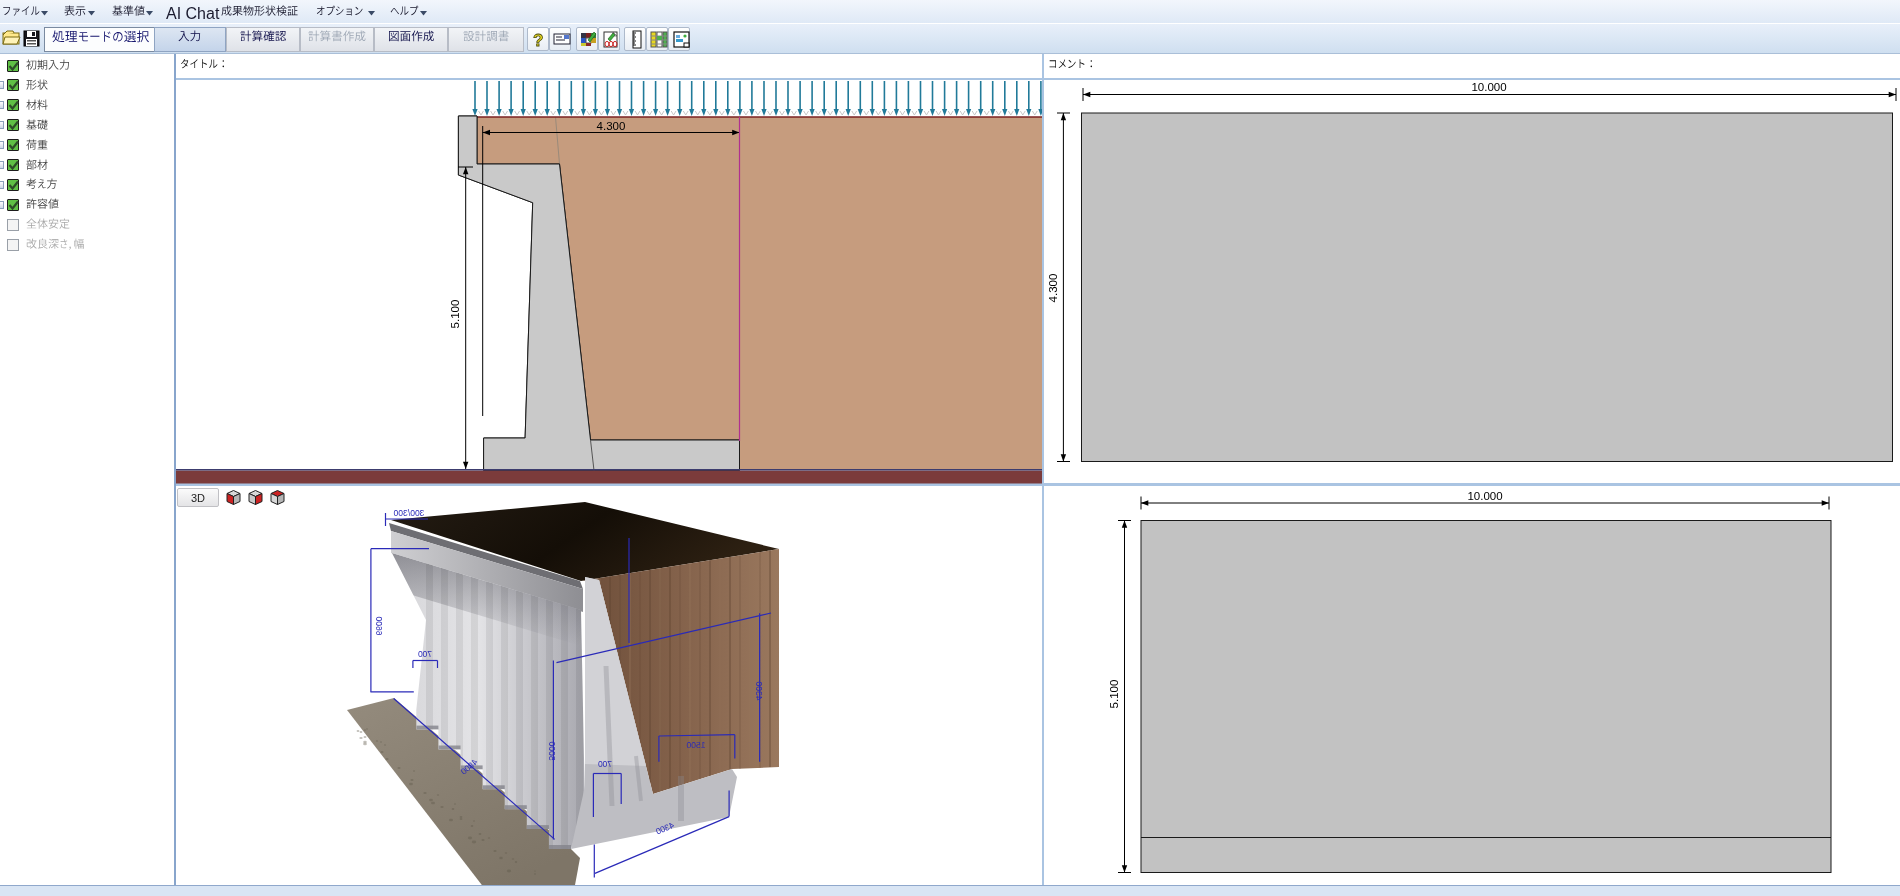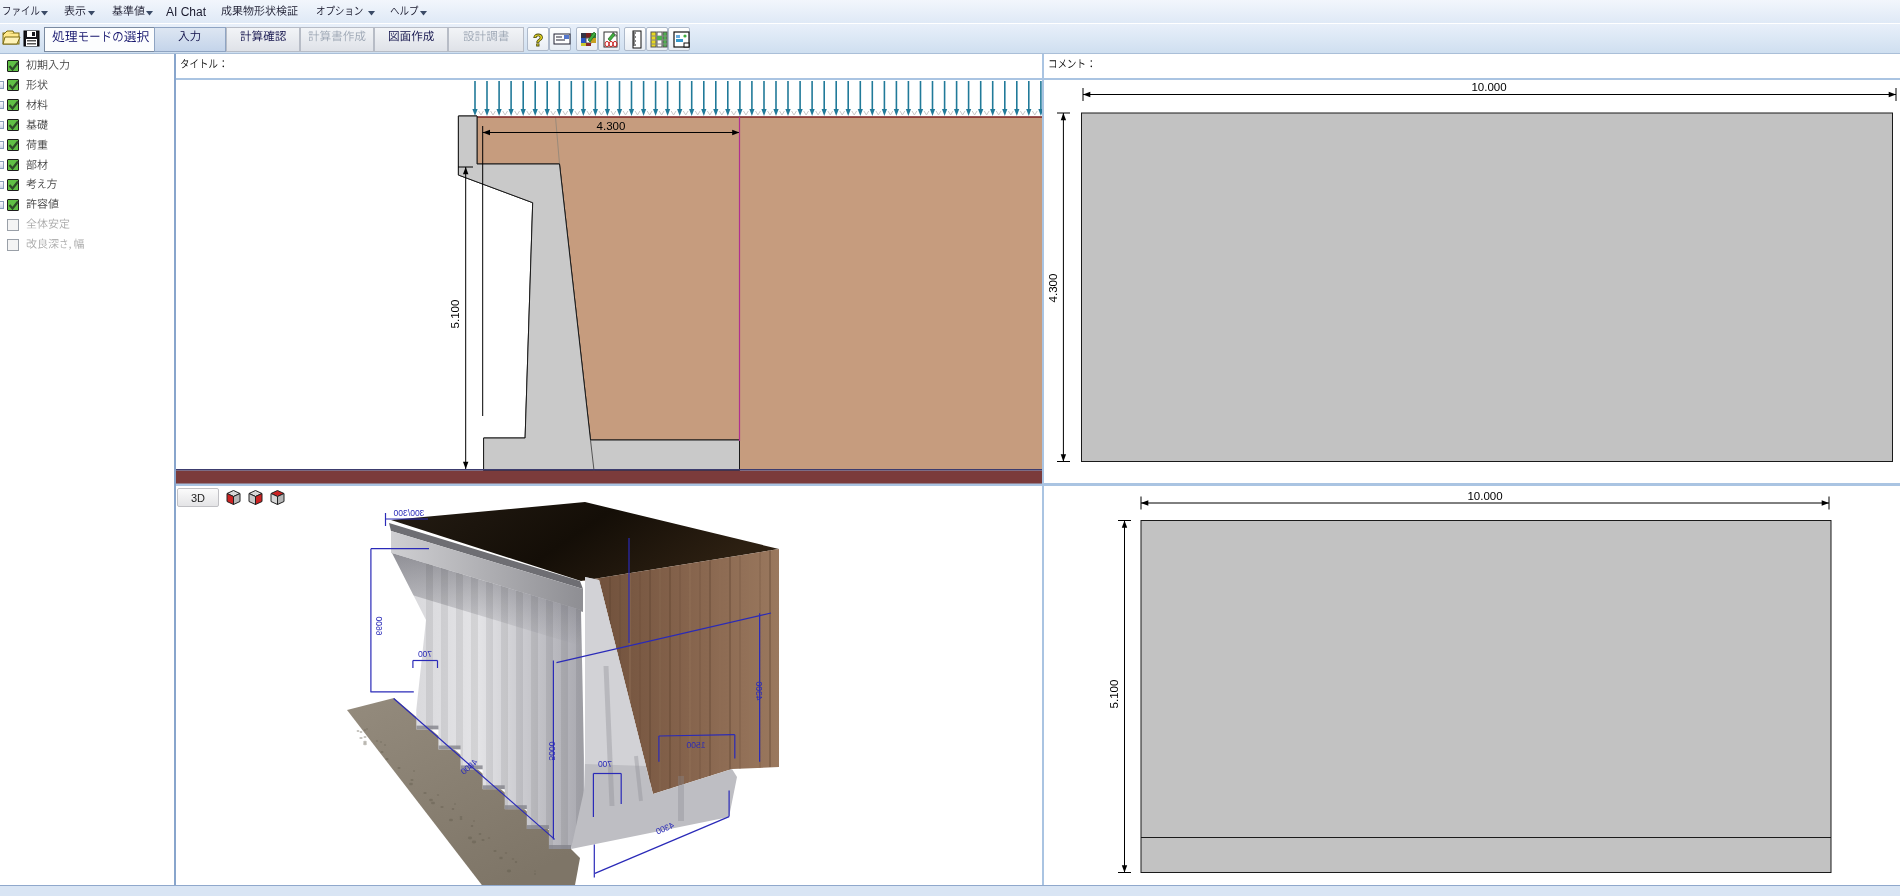--- a/index.html
+++ b/index.html
@@ -37,21 +37,21 @@
         <path transform="translate(11.0,8.8) scale(0.0110,-0.0110)" d="M240 351C196 236 121 125 37 53C54 44 85 24 98 12C179 89 259 209 309 332ZM686 322C760 226 837 96 864 12L931 42C901 127 822 254 747 348ZM150 762V696H852V762ZM61 519V453H465V13C465 -3 459 -8 441 -9C422 -10 357 -9 287 -7C298 -28 309 -57 312 -77C400 -77 458 -76 492 -66C525 -54 537 -34 537 12V453H940V519Z"></path>
       </g>
     </svg></div>
 <div class="jt" style="left:112px;top:6px"><svg width="35" height="13" viewBox="0 0 35 13" style="overflow:visible">
       <g fill="#1a1a2e">
         <path transform="translate(0.0,8.8) scale(0.0110,-0.0110)" d="M689 838V738H315V838H249V738H94V680H249V355H48V298H270C212 224 122 158 38 123C53 110 72 87 82 72C179 118 281 203 343 298H665C724 208 823 126 921 84C931 101 951 124 965 137C879 168 792 229 735 298H953V355H756V680H910V738H756V838ZM315 680H689V610H315ZM464 264V176H255V120H464V6H124V-51H881V6H532V120H747V176H532V264ZM315 558H689V484H315ZM315 432H689V355H315Z"></path>
         <path transform="translate(11.0,8.8) scale(0.0110,-0.0110)" d="M117 786C172 764 243 729 278 703L313 756C277 780 206 813 151 832ZM42 618C98 600 169 569 207 546L239 599C202 622 130 650 75 666ZM71 294 117 242C179 306 246 385 303 455L267 500C203 425 124 343 71 294ZM54 184V122H462V-79H531V122H950V184H531V269H462V184ZM661 838C648 807 628 764 608 728H462C481 759 500 791 515 824L450 843C405 744 328 648 247 586C263 575 290 552 300 540C325 561 349 585 373 611V277H932V333H672V413H878V465H672V543H875V594H672V672H904V728H675C694 757 714 791 733 824ZM437 672H608V594H437ZM437 333V413H608V333ZM437 543H608V465H437Z"></path>
         <path transform="translate(22.0,8.8) scale(0.0110,-0.0110)" d="M560 395H830V307H560ZM560 257H830V168H560ZM560 532H830V445H560ZM496 585V115H894V585H676L687 674H953V734H694L703 834L636 838L628 734H349V674H623L612 585ZM340 535V-77H403V-27H959V33H403V535ZM269 835C212 681 118 529 17 432C30 417 49 382 56 366C93 404 130 450 164 499V-76H228V600C268 668 303 742 332 815Z"></path>
       </g>
     </svg></div>
-<div class="abs" style="left:166px;top:5px;font-size:12px;color:#1a1a2e">AI Chat</div>
+<div class="abs" style="left:166px;top:5px;font-size:16px;color:#1a1a2e">AI Chat</div>
 <div class="jt" style="left:221px;top:6px"><svg width="79" height="13" viewBox="0 0 79 13" style="overflow:visible">
       <g fill="#1a1a2e">
         <path transform="translate(0.0,8.8) scale(0.0110,-0.0110)" d="M672 790C737 757 815 706 854 670L895 716C856 751 776 800 712 832ZM549 837C549 779 551 721 554 665H132V386C132 256 123 84 38 -40C54 -48 83 -71 94 -84C186 47 201 245 201 385V401H393C389 220 384 155 370 138C363 129 353 128 339 128C321 128 276 128 229 132C239 115 246 89 248 70C297 67 343 67 369 69C396 72 412 78 427 96C448 122 454 206 459 434C459 443 459 464 459 464H201V600H559C571 435 596 286 633 171C567 94 488 30 397 -18C411 -31 436 -59 446 -73C526 -26 597 32 660 100C706 -7 768 -71 846 -71C919 -71 945 -21 957 148C939 154 914 169 899 184C893 49 881 -3 851 -3C797 -3 748 57 710 159C784 255 844 369 887 500L820 517C787 412 742 319 684 237C657 336 637 460 626 600H949V665H622C619 720 618 778 618 837Z"></path>
         <path transform="translate(11.0,8.8) scale(0.0110,-0.0110)" d="M160 790V396H465V307H63V245H408C318 146 171 55 38 11C53 -3 74 -27 85 -44C219 7 369 106 465 219V-78H535V223C634 113 786 12 917 -40C927 -23 948 2 963 17C834 60 686 149 592 245H938V307H535V396H846V790ZM229 566H465V455H229ZM535 566H775V455H535ZM229 731H465V622H229ZM535 731H775V622H535Z"></path>
         <path transform="translate(22.0,8.8) scale(0.0110,-0.0110)" d="M537 839C503 686 443 542 359 451C374 442 400 423 410 413C454 465 494 530 526 605H619C573 441 482 270 375 185C393 175 414 159 428 146C539 242 633 432 678 605H767C715 350 605 98 439 -21C458 -31 483 -49 496 -63C662 70 774 339 826 605H882C860 199 837 50 804 12C793 -1 783 -4 766 -4C747 -4 705 -3 659 1C670 -17 676 -46 678 -66C722 -69 766 -69 792 -66C822 -63 841 -56 861 -29C902 20 924 176 947 633C948 642 948 669 948 669H552C571 719 586 772 599 827ZM102 780C90 657 70 529 31 444C45 438 72 422 83 414C101 456 116 509 129 567H225V335C154 314 88 295 37 282L55 217L225 270V-78H288V290L417 332L408 390L288 354V567H395V631H288V837H225V631H141C149 676 156 724 161 771Z"></path>
         <path transform="translate(33.0,8.8) scale(0.0110,-0.0110)" d="M850 822C787 741 672 656 576 607C593 595 613 575 625 560C726 615 839 705 913 796ZM881 546C812 459 690 368 586 315C603 302 622 282 634 268C741 327 864 424 942 521ZM904 275C828 149 684 37 534 -24C551 -38 570 -62 582 -78C737 -7 882 113 967 250ZM410 713V446H240V713ZM43 446V384H176C173 233 149 82 40 -39C56 -49 80 -70 90 -84C210 49 236 215 239 384H410V-78H476V384H586V446H476V713H572V776H59V713H177V446Z"></path>
         <path transform="translate(44.0,8.8) scale(0.0110,-0.0110)" d="M741 773C787 718 839 642 863 595L917 630C892 675 838 748 792 802ZM52 675C100 617 157 539 181 489L236 526C210 575 152 651 103 707ZM593 837V608L592 540H354V474H587C572 307 515 119 327 -33C345 -45 368 -63 381 -76C539 53 608 208 637 359C692 163 781 8 921 -77C932 -59 954 -34 971 -21C811 64 716 249 669 474H950V540H657L658 608V837ZM33 188 73 132C127 180 191 240 252 300V-76H318V839H252V383C172 309 89 233 33 188Z"></path>
         <path transform="translate(55.0,8.8) scale(0.0110,-0.0110)" d="M405 446V191H611C586 105 516 26 336 -32C348 -43 367 -69 373 -83C550 -24 630 61 664 153C724 24 809 -36 931 -83C938 -63 955 -40 971 -26C850 14 768 67 712 191H914V446H687V543H852V594C882 574 912 555 941 540C950 558 964 583 977 598C872 645 758 736 687 836H624C574 750 477 659 372 603V622H260V839H198V622H53V559H191C159 418 95 257 32 171C43 156 59 131 68 113C116 181 163 293 198 407V-77H260V402C291 351 330 285 345 252L384 305C366 332 288 445 260 478V559L372 560L384 537C412 552 441 570 468 589V543H625V446ZM658 777C703 716 771 652 843 601H484C556 654 619 718 658 777ZM465 391H625V302C625 283 624 265 622 246H465ZM687 391H852V246H685C686 264 687 282 687 300Z"></path>
         <path transform="translate(66.0,8.8) scale(0.0110,-0.0110)" d="M87 531V477H368V531ZM93 802V748H366V802ZM87 395V341H368V395ZM40 669V613H402V669ZM479 527V20H402V-43H962V20H737V365H940V429H737V711H946V776H436V711H671V20H543V527ZM86 259V-77H145V-30H371V259ZM145 202H311V25H145Z"></path>
       </g>

